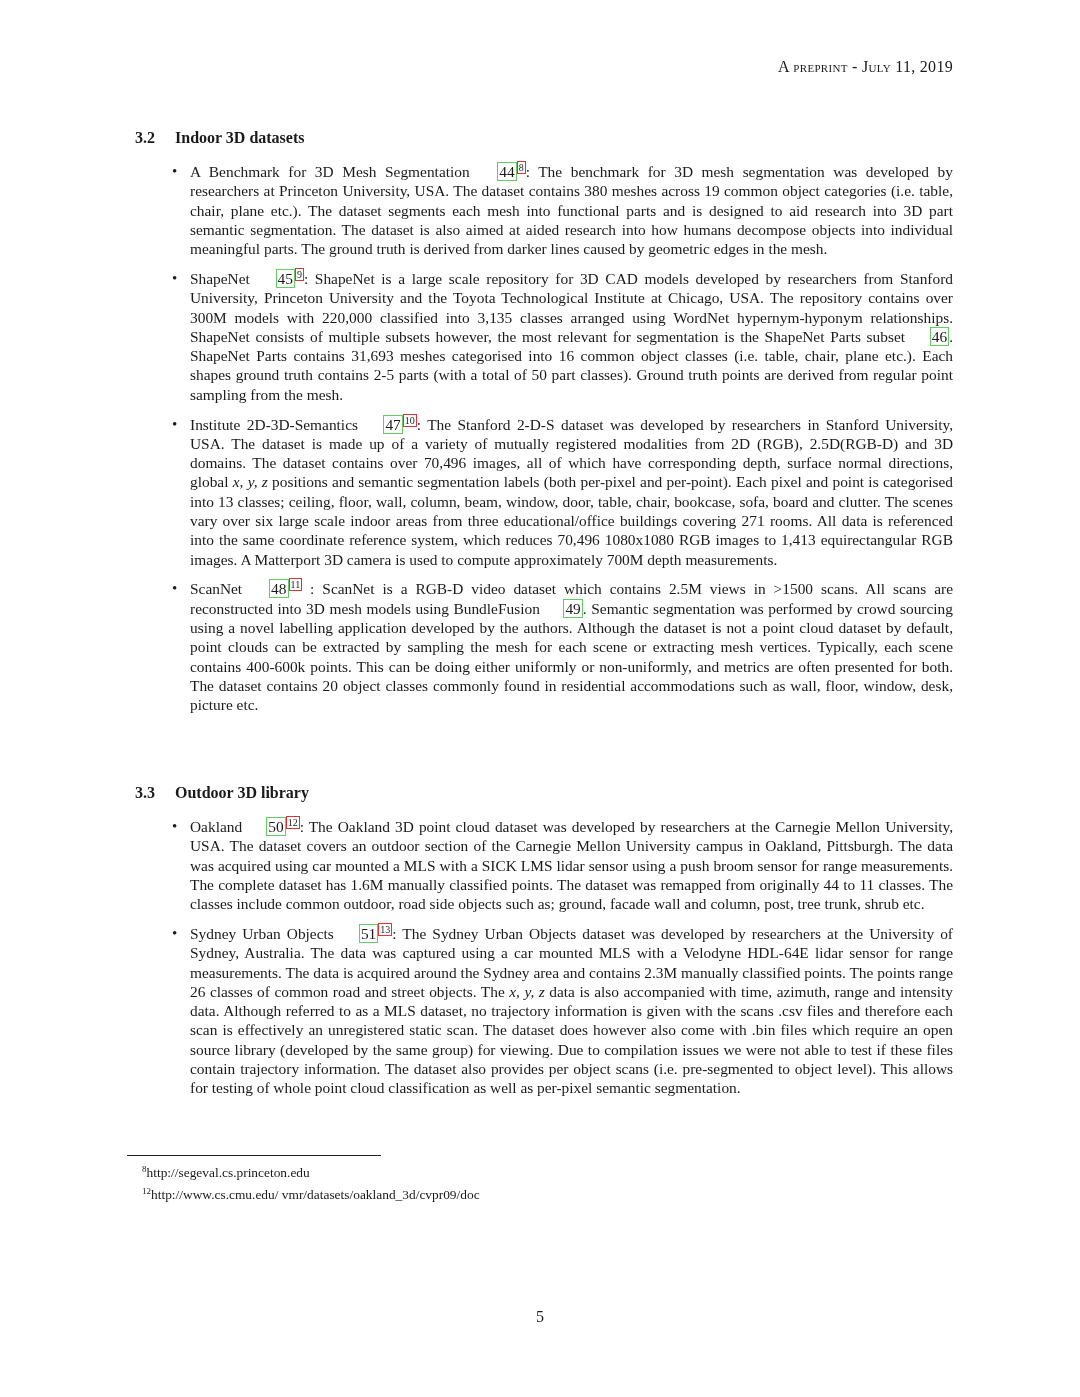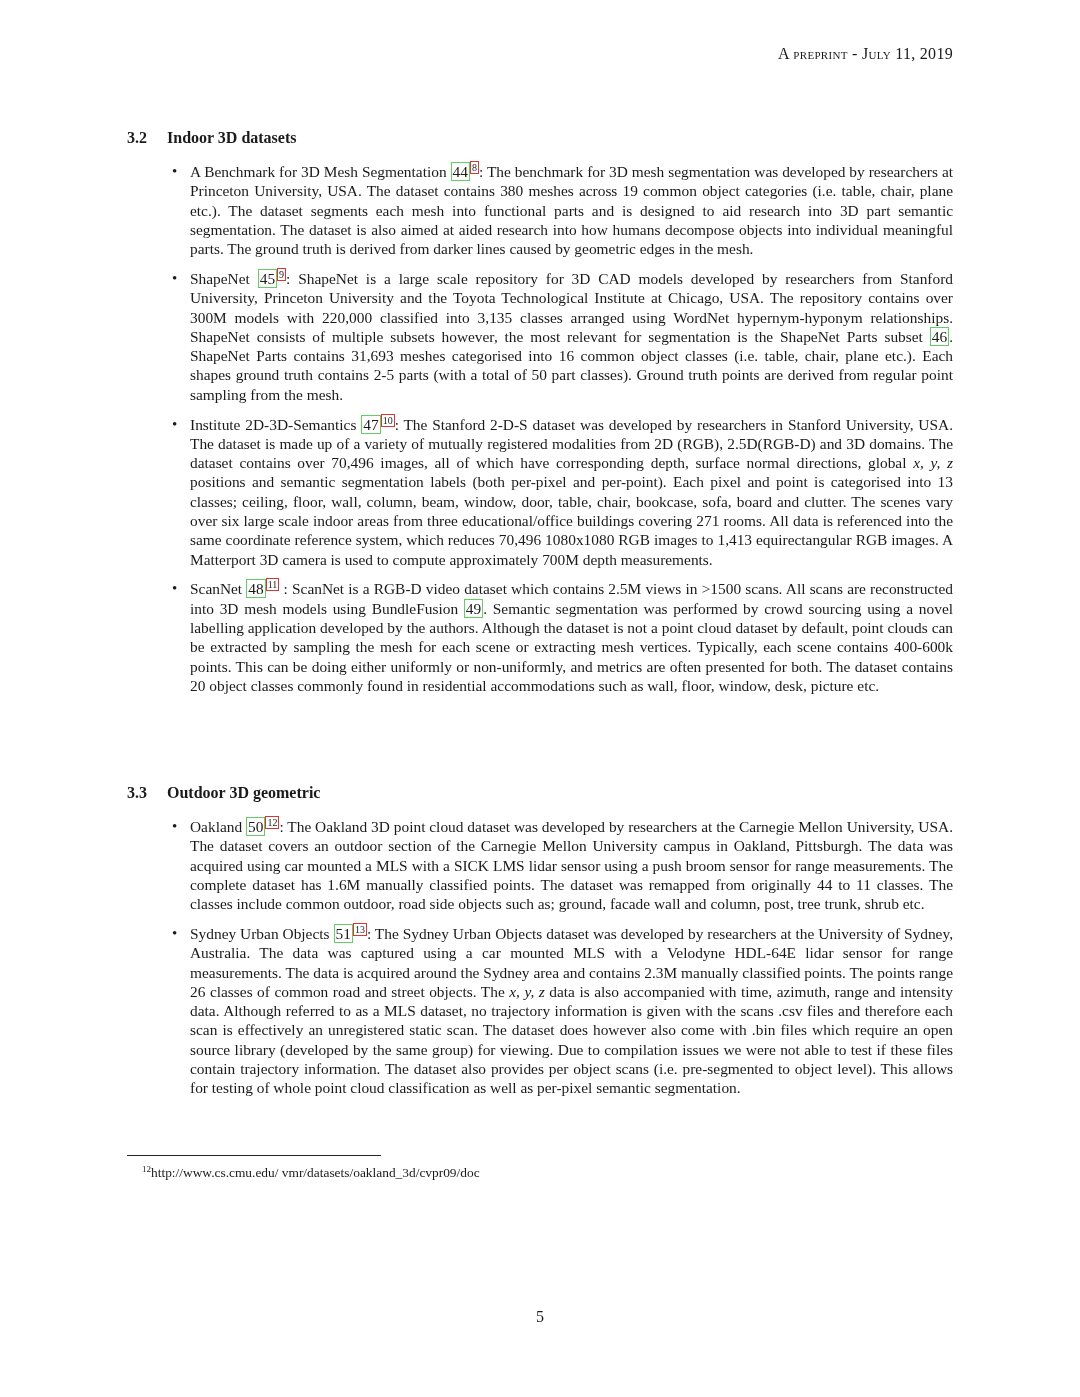--- a/index.html
+++ b/index.html
@@ -2,45 +2,46 @@
 <html><head>
 <meta charset="utf-8">
 <style>
   html, body { margin: 0; padding: 0; background: #ffffff; }
   body {
     width: 1080px; height: 1397px; position: relative; overflow: hidden;
     font-family: "Liberation Serif", "DejaVu Serif", serif;
     color: #1a1a1a;
   }
   .running-header {
-    position: absolute; top: 45px; right: 127px;
+    position: absolute; top: 58px; right: 127px;
     font-size: 16px; letter-spacing: 0.3px;
   }
   .running-header .sc { font-variant: small-caps; }
   .section-title {
-    position: absolute; left: 127px;
+    position: absolute; left: 135px;
     font-weight: bold; font-size: 16px;
   }
   .section-title .num { display: inline-block; width: 40px; }
   .bullet-list {
     position: absolute; left: 168px; width: 785px;
     margin: 0; padding: 0; list-style: none;
   }
   .bullet-item {
     position: relative; padding-left: 22px;
     font-size: 15.4px; line-height: 19.3px;
     text-align: justify; margin-bottom: 10.5px;
   }
   .bullet-dot {
     position: absolute; left: 4px; top: 0; font-size: 15px;
   }
   .item-title { font-weight: normal; }
   .cite {
     border: 1px solid #66cc66; padding: 0 1px; color: #1a1a1a;
     cursor: pointer;
+    margin-left: 19px;
   }
   .fn-mark {
     border: 1px solid #dd3333; padding: 0 1px;
     font-size: 10px; vertical-align: 6px; line-height: 10px;
     cursor: pointer;
   }
   .math { font-style: italic; }
   .footnote-rule {
     position: absolute; left: 127px; top: 1155px; width: 254px;
     border-top: 1px solid #222;
@@ -84,35 +85,36 @@
     <span class="cite">47</span><span class="fn-mark">10</span><span>:</span><span> The Stanford 2-D-S dataset was developed by researchers in Stanford University, USA. The dataset is made up of a variety of mutually registered modalities from 2D (RGB), 2.5D(RGB-D) and 3D domains. The dataset contains over 70,496 images, all of which have corresponding depth, surface normal directions, global </span><span class="math">x, y, z</span><span> positions and semantic segmentation labels (both per-pixel and per-point). Each pixel and point is categorised into 13 classes; ceiling, floor, wall, column, beam, window, door, table, chair, bookcase, sofa, board and clutter. The scenes vary over six large scale indoor areas from three educational/office buildings covering 271 rooms. All data is referenced into the same coordinate reference system, which reduces 70,496 1080x1080 RGB images to 1,413 equirectangular RGB images. A Matterport 3D camera is used to compute approximately 700M depth measurements.</span>
   </li>
   <li class="bullet-item">
     <span class="bullet-dot">•</span>
     <span class="item-title">ScanNet</span>
     <span class="cite">48</span><span class="fn-mark">11</span><span> :</span><span> ScanNet is a RGB-D video dataset which contains 2.5M views in &gt;1500 scans. All scans are reconstructed into 3D mesh models using BundleFusion </span><span class="cite">49</span><span>. Semantic segmentation was performed by crowd sourcing using a novel labelling application developed by the authors. Although the dataset is not a point cloud dataset by default, point clouds can be extracted by sampling the mesh for each scene or extracting mesh vertices. Typically, each scene contains 400-600k points. This can be doing either uniformly or non-uniformly, and metrics are often presented for both. The dataset contains 20 object classes commonly found in residential accommodations such as wall, floor, window, desk, picture etc.</span>
   </li>
 </ul>
 
 <div class="section-title" style="top:784px;">
-  <span class="num">3.3</span><span>Outdoor 3D geometric</span>
+  <span class="num">3.3</span><span>Outdoor 3D library</span>
 </div>
 
 <ul class="bullet-list" style="top:817px;">
   <li class="bullet-item">
     <span class="bullet-dot">•</span>
     <span class="item-title">Oakland</span>
     <span class="cite">50</span><span class="fn-mark">12</span><span>:</span><span> The Oakland 3D point cloud dataset was developed by researchers at the Carnegie Mellon University, USA. The dataset covers an outdoor section of the Carnegie Mellon University campus in Oakland, Pittsburgh. The data was acquired using car mounted a MLS with a SICK LMS lidar sensor using a push broom sensor for range measurements. The complete dataset has 1.6M manually classified points. The dataset was remapped from originally 44 to 11 classes. The classes include common outdoor, road side objects such as; ground, facade wall and column, post, tree trunk, shrub etc.</span>
   </li>
   <li class="bullet-item">
     <span class="bullet-dot">•</span>
     <span class="item-title">Sydney Urban Objects</span>
     <span class="cite">51</span><span class="fn-mark">13</span><span>:</span><span> The Sydney Urban Objects dataset was developed by researchers at the University of Sydney, Australia. The data was captured using a car mounted MLS with a Velodyne HDL-64E lidar sensor for range measurements. The data is acquired around the Sydney area and contains 2.3M manually classified points. The points range 26 classes of common road and street objects. The </span><span class="math">x, y, z</span><span> data is also accompanied with time, azimuth, range and intensity data. Although referred to as a MLS dataset, no trajectory information is given with the scans .csv files and therefore each scan is effectively an unregistered static scan. The dataset does however also come with .bin files which require an open source library (developed by the same group) for viewing. Due to compilation issues we were not able to test if these files contain trajectory information. The dataset also provides per object scans (i.e. pre-segmented to object level). This allows for testing of whole point cloud classification as well as per-pixel semantic segmentation.</span>
   </li>
 </ul>
 
 <div class="footnote-rule"></div>
 
 <div class="footnotes">
+  <div class="footnote"><sup>8</sup><span>http://segeval.cs.princeton.edu</span></div>
   <div class="footnote"><sup>12</sup><span>http://www.cs.cmu.edu/ vmr/datasets/oakland_3d/cvpr09/doc</span></div>
 </div>
 
 <div class="page-number">5</div>
 
 </body></html>

